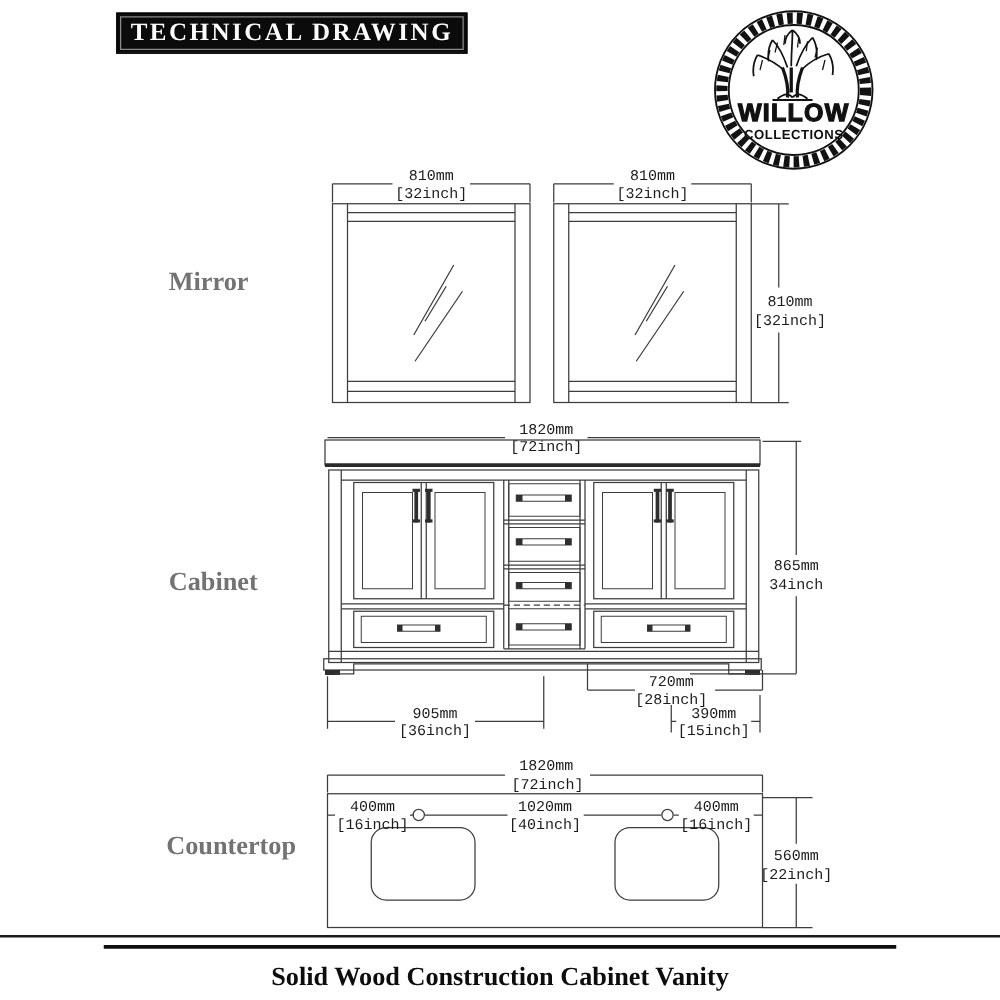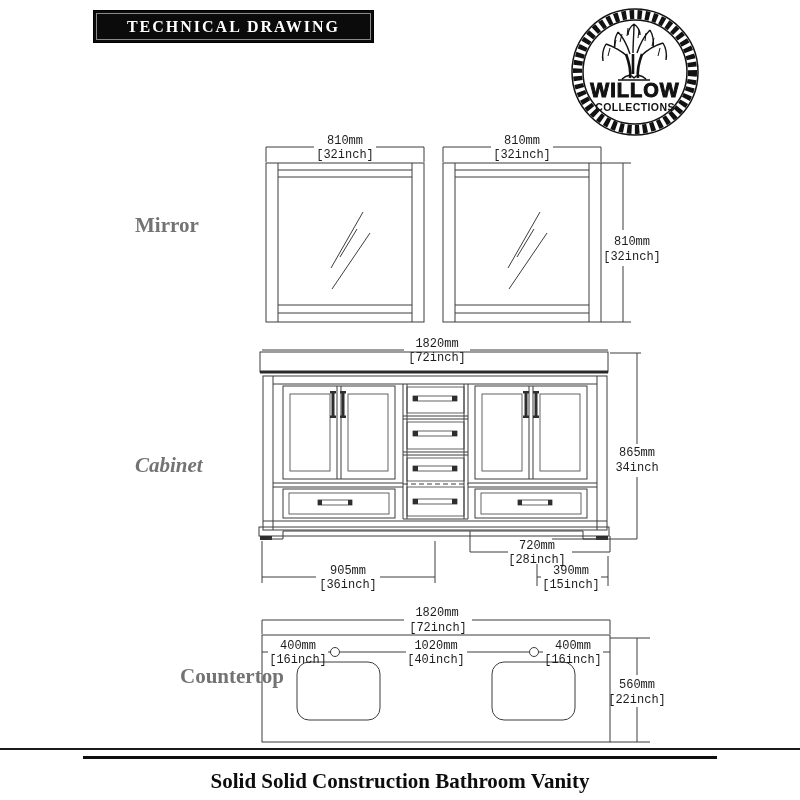--- a/index.html
+++ b/index.html
@@ -3,28 +3,28 @@
 <meta charset="utf-8">
 <style>
   html,body{margin:0;padding:0;background:#fff;}
   .page{position:relative;width:800px;height:800px;background:#ffffff;overflow:hidden;
         font-family:"Liberation Serif", serif;}
   
   .header-bar{position:absolute;left:93px;top:10px;width:279px;height:31px;
       background:#0b0b0b;border:1px solid #000;
       box-shadow:inset 0 0 0 2px #0b0b0b, inset 0 0 0 3px #8a8a8a;
       display:flex;align-items:center;justify-content:center;}
-  .header-bar span{color:#fff;font-weight:bold;font-size:16px;letter-spacing:2px;
+  .header-bar span{color:#fff;font-weight:bold;font-size:20px;letter-spacing:2px;
       font-family:"Liberation Serif", serif;}
   
   .sec-label{position:absolute;font-weight:bold;font-size:21px;color:#737373;
       font-family:"Liberation Serif", serif;}
   #lbl-mirror{left:135px;top:213px;}
-  #lbl-cabinet{left:135px;top:453px;font-style:italic;}
-  #lbl-countertop{left:133px;top:664px;margin-left:47px;}
+  #lbl-cabinet{left:135px;top:453px;}
+  #lbl-countertop{left:133px;top:664px;}
   
   .footer-line-thin{position:absolute;left:0;top:748px;width:800px;height:2px;background:#1c1c1c;}
   .footer-line-thick{position:absolute;left:83px;top:756px;width:634px;height:3px;background:#0e0e0e;}
   .footer-caption{position:absolute;left:0;top:769px;width:800px;text-align:center;
       font-weight:bold;font-size:21px;color:#0d0d0d;font-family:"Liberation Serif", serif;}
   
   svg{position:absolute;left:0;top:0;}
   .ln{stroke:#3d3d3d;fill:none;stroke-width:1;}
   .ln2{stroke:#3d3d3d;fill:none;stroke-width:0.8;}
   .thick{stroke:#2a2a2a;fill:none;stroke-width:3;}
@@ -240,15 +240,15 @@
     </g>
     <g>
       <path class="ln" d="M610,638 H650 M610,742 H650 M637,638 V675 M637,707 V742"></path>
       <text class="dim" x="637" y="688">560mm</text>
       <text class="dim" x="637" y="703">[22inch]</text>
     </g>
   </svg>
 
   <div class="footer-line-thin"></div>
   <div class="footer-line-thick"></div>
-  <div class="footer-caption">Solid Solid Construction Bathroom Vanity</div>
+  <div class="footer-caption">Solid Wood Construction Cabinet Vanity</div>
 
 </div>
 
 </body></html>

